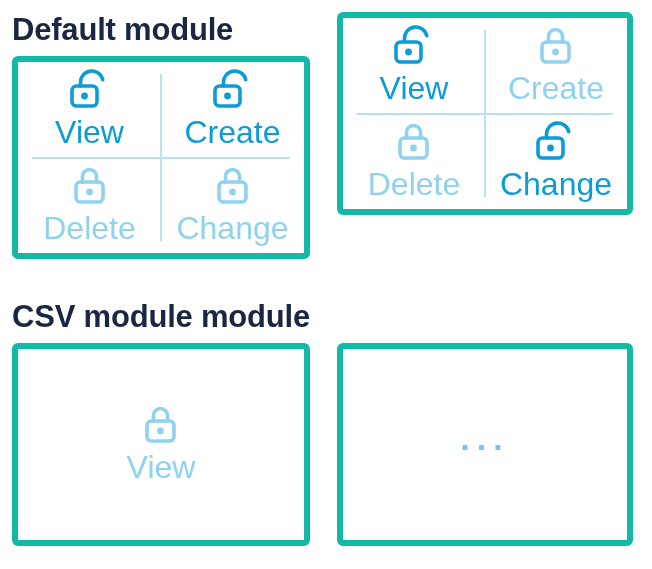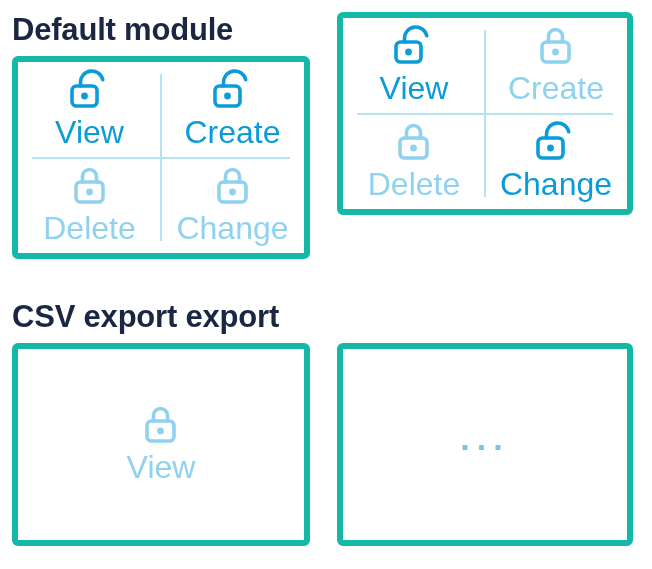--- a/index.html
+++ b/index.html
@@ -196,21 +196,21 @@
               <circle cx="14.5" cy="27" r="3.4" fill="currentColor"></circle>
             </svg>
 
             <span class="perm-label">Change</span>
           </div>
         </div>
       </div>
     </section>
 
     <section>
-      <h2 class="module-title">CSV export export</h2>
+      <h2 class="module-title">CSV module module</h2>
       <div class="card single-card">
         <div class="perm denied">
 
           <svg class="icon-closed" width="34" height="42" viewBox="0 0 34 42" fill="none">
             <path d="M9.5 17 V11.5 A7 7 0 0 1 23.5 11.5 V17" stroke="currentColor" stroke-width="3.6" stroke-linecap="round"></path>
             <rect x="3" y="17" width="27" height="20" rx="4.5" stroke="currentColor" stroke-width="3.6"></rect>
             <circle cx="16.5" cy="27" r="3.4" fill="currentColor"></circle>
           </svg>
           <span class="perm-label">View</span>
         </div>

